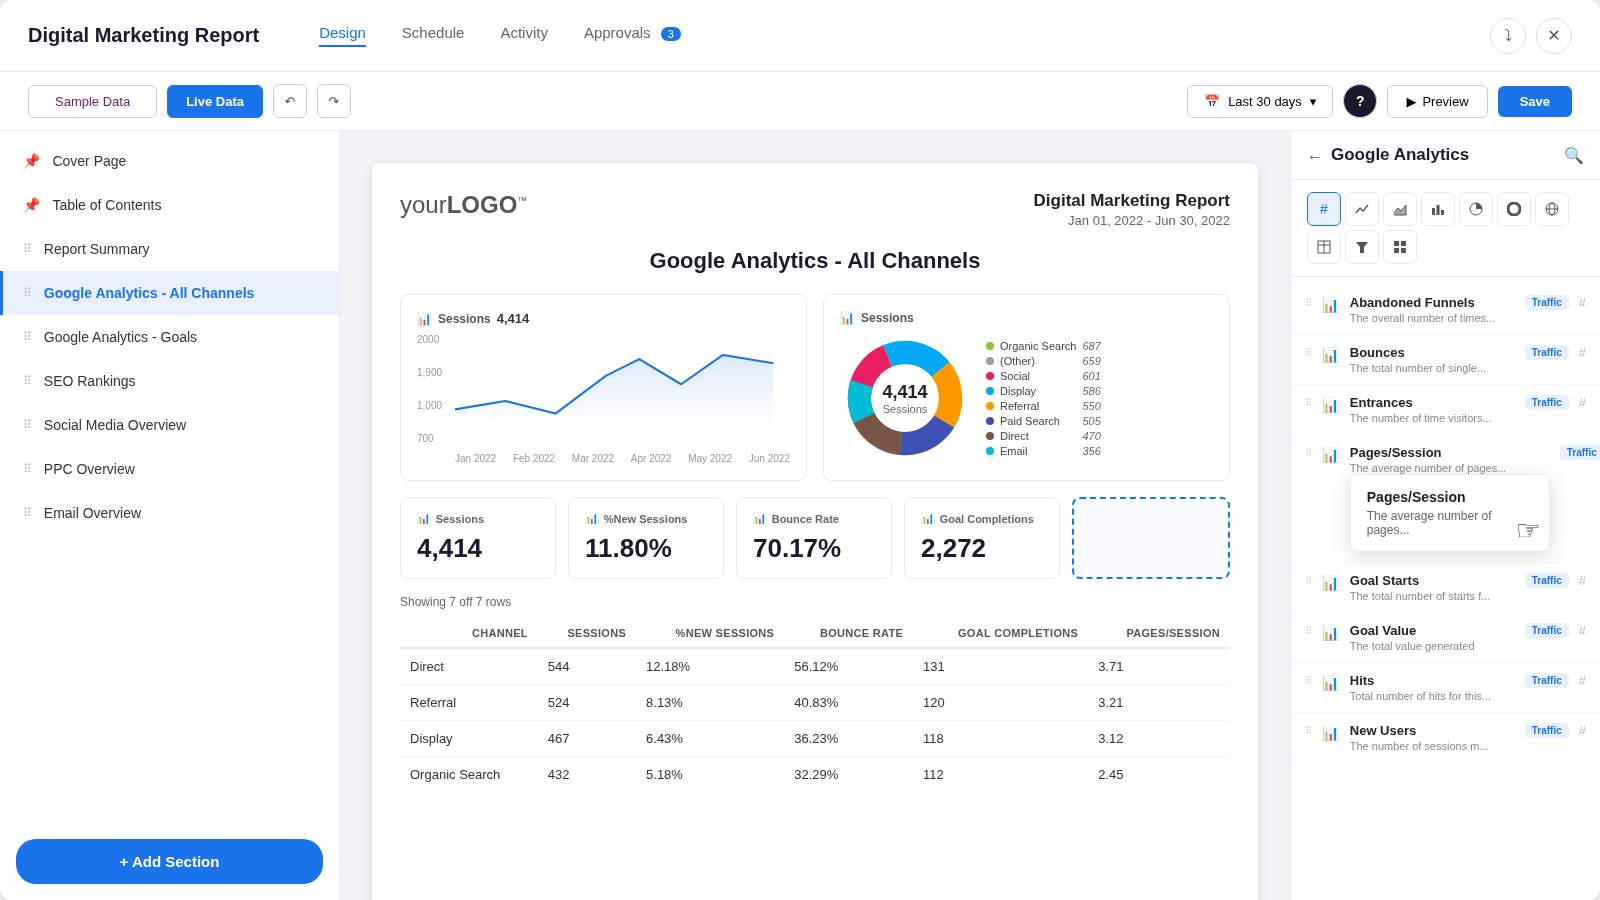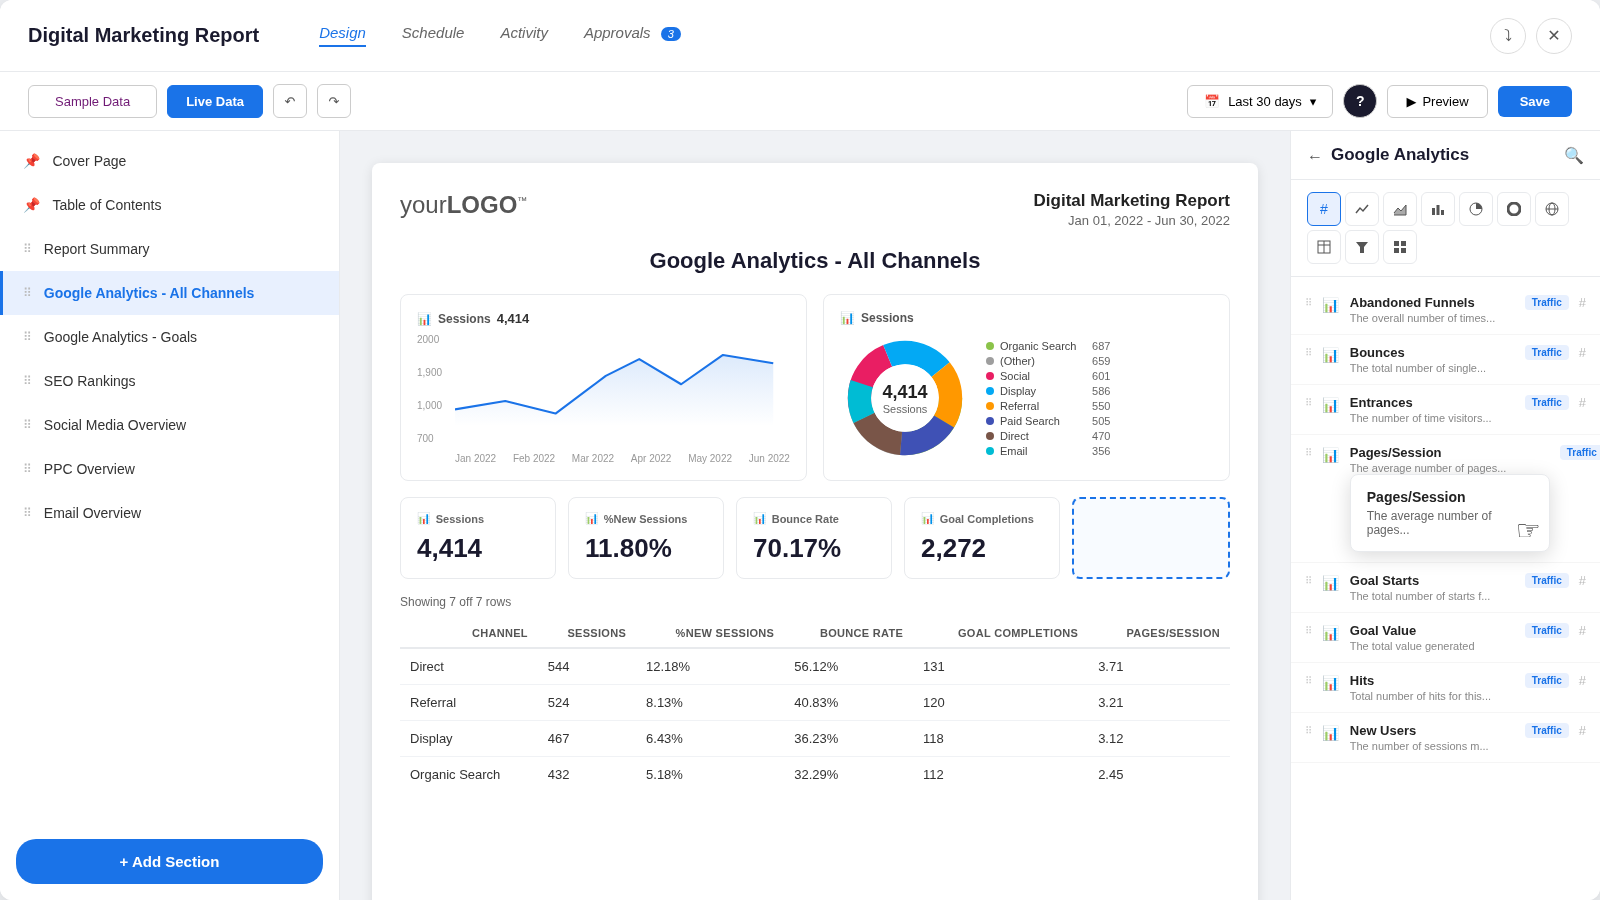--- a/index.html
+++ b/index.html
@@ -4,21 +4,21 @@
   <style>
     * { box-sizing: border-box; margin: 0; padding: 0; }
     body { font-family: -apple-system, BlinkMacSystemFont, 'Segoe UI', sans-serif; background: #f0f2f5; color: #333; font-size: 13px; }
 
     .app-container { width: 1600px; height: 900px; background: #fff; overflow: hidden; border-radius: 12px; box-shadow: 0 4px 24px rgba(0,0,0,0.15); display: flex; flex-direction: column; }
 
     
     .header { display: flex; align-items: center; padding: 0 28px; height: 72px; border-bottom: 1px solid #e8eaed; background: #fff; flex-shrink: 0; }
     .header-title { font-size: 20px; font-weight: 700; color: #1a1a2e; margin-right: 60px; }
     .header-tabs { display: flex; gap: 36px; flex: 1; }
-    .header-tab { font-size: 15px; color: #666; cursor: pointer; padding-bottom: 4px; border-bottom: 2px solid transparent; font-style: italic; }
+    .header-tab { font-size: 15px; color: #666; cursor: pointer; padding-bottom: 4px; border-bottom: 2px solid transparent; }
     .header-tab.active { color: #1a73e8; border-bottom: 2px solid #1a73e8; font-weight: 500; }
     .header-actions { display: flex; align-items: center; gap: 10px; }
     .icon-btn { width: 36px; height: 36px; border: 1.5px solid #ddd; border-radius: 50%; background: #fff; display: flex; align-items: center; justify-content: center; cursor: pointer; font-size: 16px; color: #555; }
 
     
     .toolbar { display: flex; align-items: center; padding: 12px 28px; border-bottom: 1px solid #e8eaed; background: #fff; gap: 10px; flex-shrink: 0; }
     .btn-sample { padding: 8px 26px; border: 1.5px solid #ccc; border-radius: 6px; background: #fff; font-size: 13px; cursor: pointer; color: #701a75; }
     .btn-live { padding: 8px 18px; border: 1.5px solid #1a73e8; border-radius: 6px; background: #1a73e8; color: #fff; font-size: 13px; cursor: pointer; font-weight: 600; }
     .btn-icon { width: 34px; height: 34px; border: 1.5px solid #ccc; border-radius: 6px; background: #fff; display: flex; align-items: center; justify-content: center; cursor: pointer; color: #555; }
     .toolbar-spacer { flex: 1; }
@@ -69,21 +69,21 @@
 
     
     .donut-container { display: flex; align-items: center; gap: 16px; }
     .donut-svg-wrap { position: relative; width: 130px; height: 130px; flex-shrink: 0; }
     .donut-center { position: absolute; top: 50%; left: 50%; transform: translate(-50%, -50%); text-align: center; }
     .donut-center-value { font-size: 18px; font-weight: 800; color: #222; }
     .donut-center-label { font-size: 11px; color: #666; }
     .donut-legend { display: flex; flex-direction: column; gap: 3px; }
     .legend-item { display: flex; align-items: center; gap: 6px; font-size: 11px; color: #444; }
     .legend-dot { width: 8px; height: 8px; border-radius: 50%; flex-shrink: 0; }
-    .legend-val { margin-left: auto; color: #666; min-width: 28px; text-align: right; }
+    .legend-val { margin-left: auto; color: #666; min-width: 28px; text-align: left; font-style: italic; }
 
     
     .metrics-row { display: flex; gap: 12px; margin-bottom: 16px; }
     .metric-card { flex: 1; border: 1px solid #e8eaed; border-radius: 8px; padding: 14px 16px; }
     .metric-card.dashed { border: 2px dashed #1a73e8; background: #f8fbff; }
     .metric-card-label { font-size: 11px; color: #666; font-weight: 600; display: flex; align-items: center; gap: 5px; margin-bottom: 8px; }
     .metric-card-value { font-size: 26px; font-weight: 800; color: #1a1a2e; }
 
     
     .table-info { font-size: 12px; color: #666; margin-bottom: 10px; }

